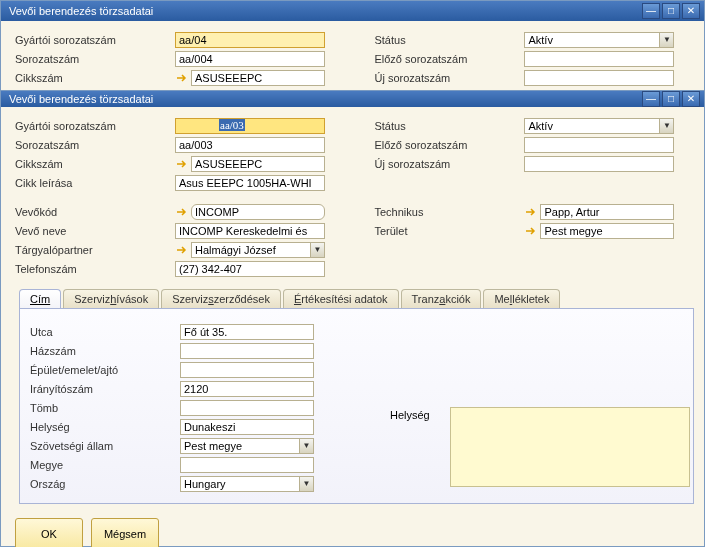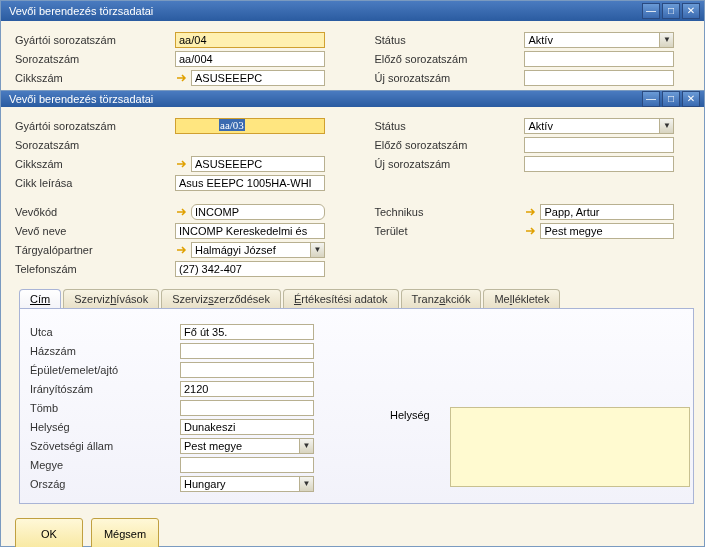--- a/index.html
+++ b/index.html
@@ -216,20 +216,21 @@
         <span class="label">Státus</span>
         <span class="combo-wrap">
           <input class="field combo" value="Aktív" style="">
           <span class="arrow">▼</span>
         </span>
       </div>
     </div>
     <div class="row">
       <div class="col col1">
         <span class="label">Sorozatszám</span>
+        <input class="field" value="aa/003" style="">
       </div>
       <div class="col col2">
         <span class="label">Előző sorozatszám</span>
         <input class="field" style="">
       </div>
     </div>
     <div class="row">
       <div class="col col1">
         <span class="label">Cikkszám</span>
         <span class="link-arrow">

